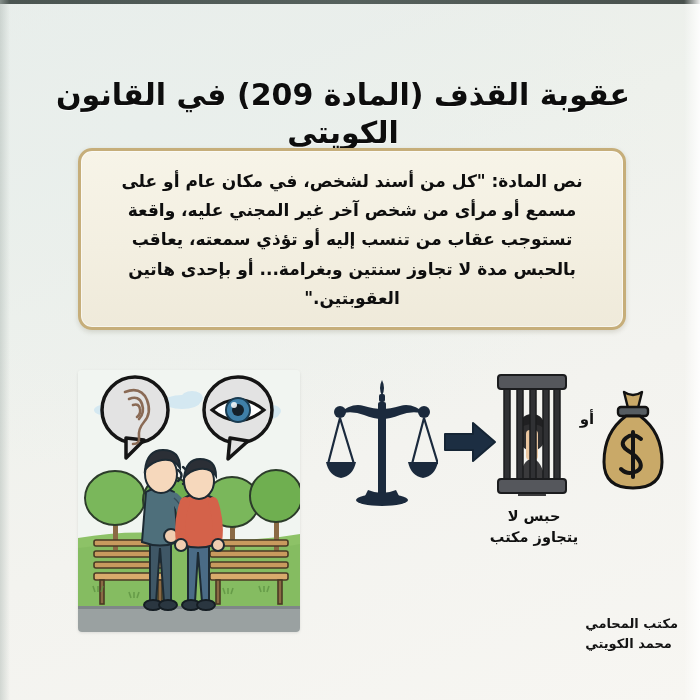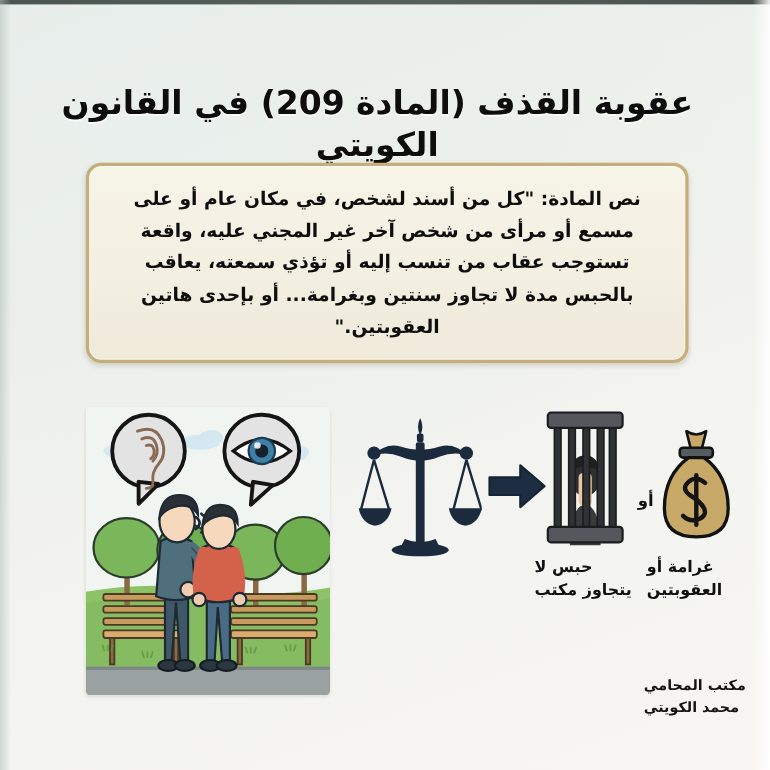--- a/index.html
+++ b/index.html
@@ -145,41 +145,40 @@
   
   .or-word {
     position: absolute;
     left: 574px;
     top: 42px;
     width: 26px;
     text-align: center;
     font-size: 15px;
     font-weight: 700;
     color: #111;
-    margin-top: 36px;
   }
 
   
   .moneybag {
     position: absolute;
     left: 600px;
     top: 22px;
     width: 66px;
     height: 104px;
   }
   .moneybag svg { display:block; width:100%; height:100%; }
 
   
   .cap {
     position: absolute;
     font-size: 14.5px;
     font-weight: 700;
     color: #101010;
     line-height: 1.45;
-    text-align: left;
+    text-align: center;
     direction: rtl;
   }
   .cap-prison {
     left: 486px;
     top: 138px;
     width: 96px;
   }
   .cap-fine {
     left: 588px;
     top: 138px;
@@ -411,24 +410,20 @@
           <path d="M41 49 q-8 -7 -15 -1 q-7 6 1 12 q10 6 13 12 q3 7 -5 10 q-8 3 -14 -3"></path>
           <path d="M33 42 L33 87"></path>
         </g>
       </svg>
     </div>
 
     <div class="cap cap-prison">
       <div>حبس لا</div>
       <div>يتجاوز مكتب</div>
     </div>
-    <div class="cap cap-fine">
-      <div>غرامة أو</div>
-      <div>العقوبتين</div>
-    </div>
 
     <div class="signature">
       <span class="sig-line">مكتب المحامي</span>
       <span class="sig-line">محمد الكويتي</span>
     </div>
 
   </div>
 </div>
 
 </body></html>

